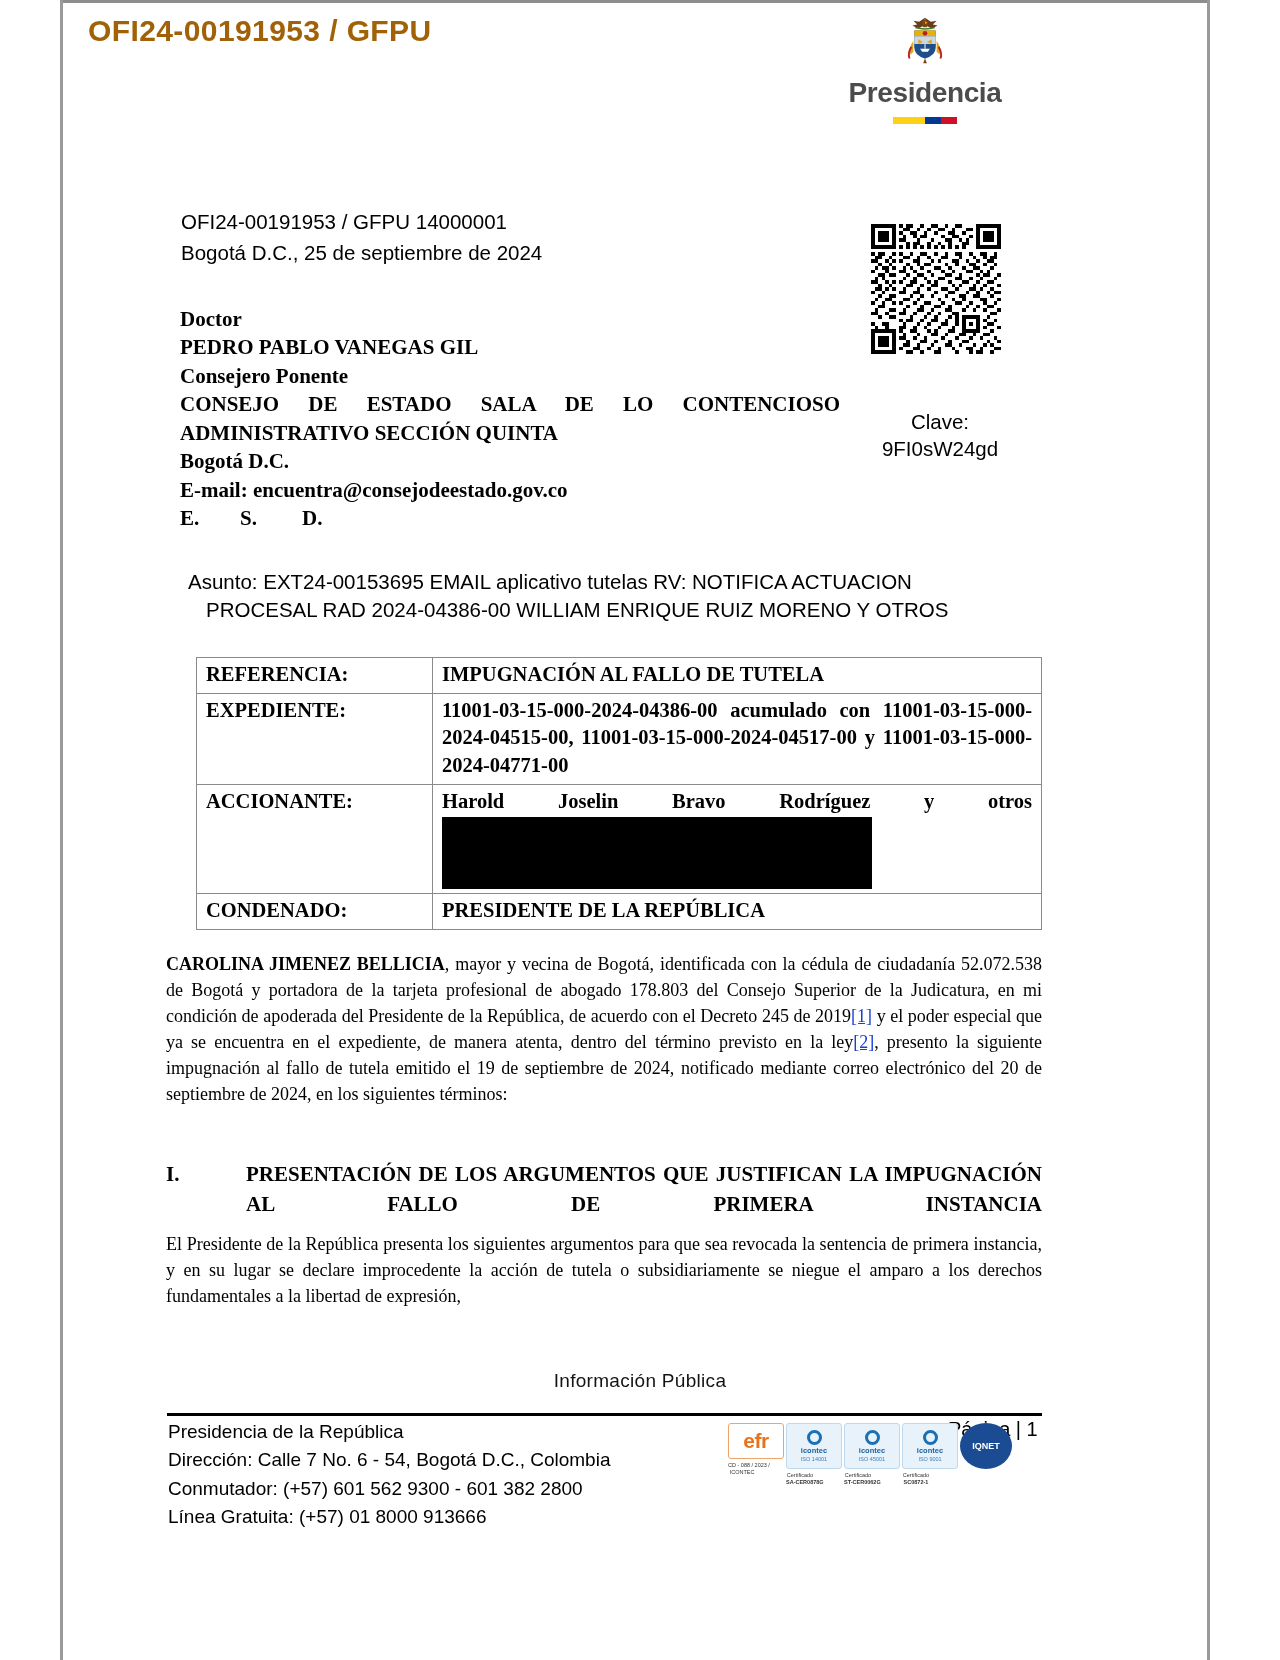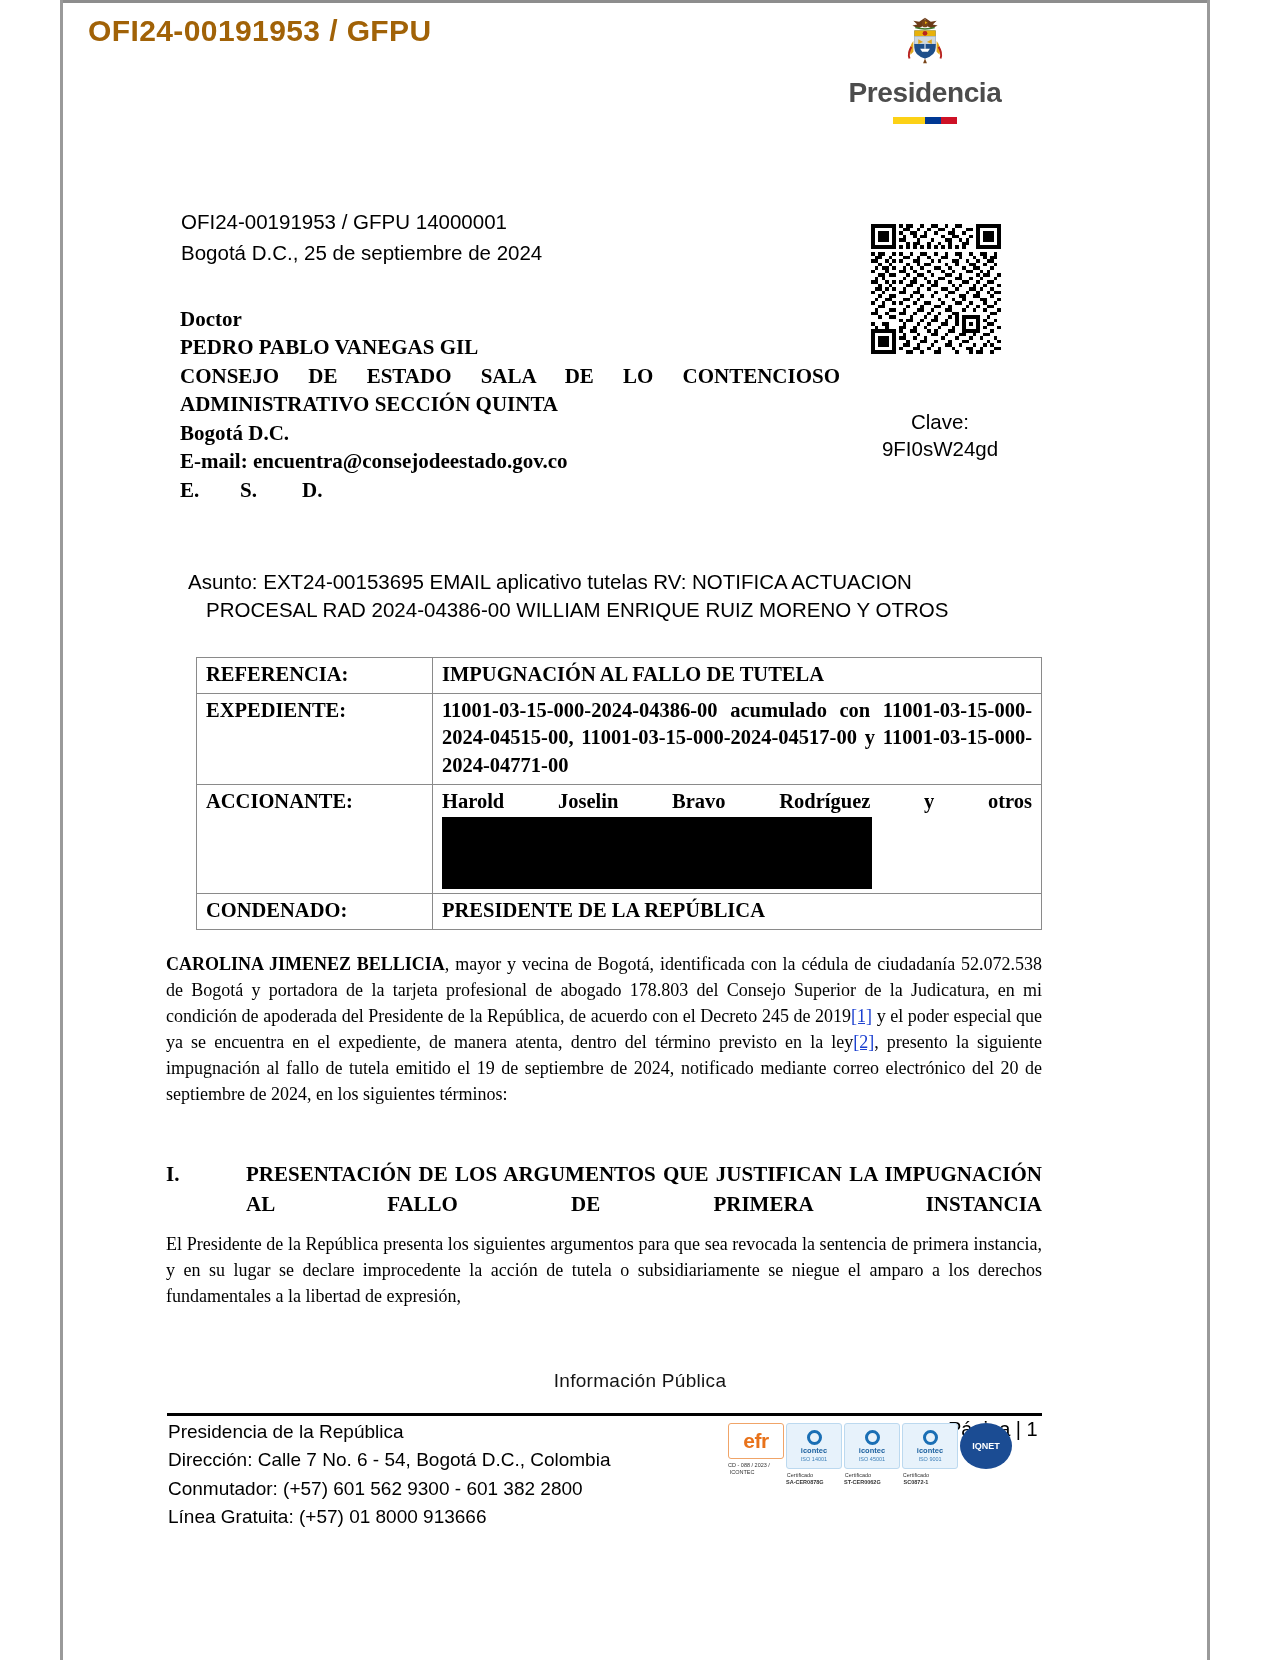--- a/index.html
+++ b/index.html
@@ -688,20 +688,21 @@
   </div>
 
   <div id="clave">
     <div>Clave:</div>
     <div>9FI0sW24gd</div>
   </div>
 
   <div id="addressee">
     <div>Doctor</div>
     <div>PEDRO PABLO VANEGAS GIL</div>
+    <div>Consejero Ponente</div>
     <div class="just">CONSEJO DE ESTADO SALA DE LO CONTENCIOSO</div>
     <div>ADMINISTRATIVO SECCIÓN QUINTA</div>
     <div>Bogotá D.C.</div>
     <div>
       <span>E-mail:</span>
       <span>encuentra@consejodeestado.gov.co</span>
     </div>
     <div class="esd">
       <span class="s1">E.</span><span class="s2">S.</span><span>D.</span>
     </div>

